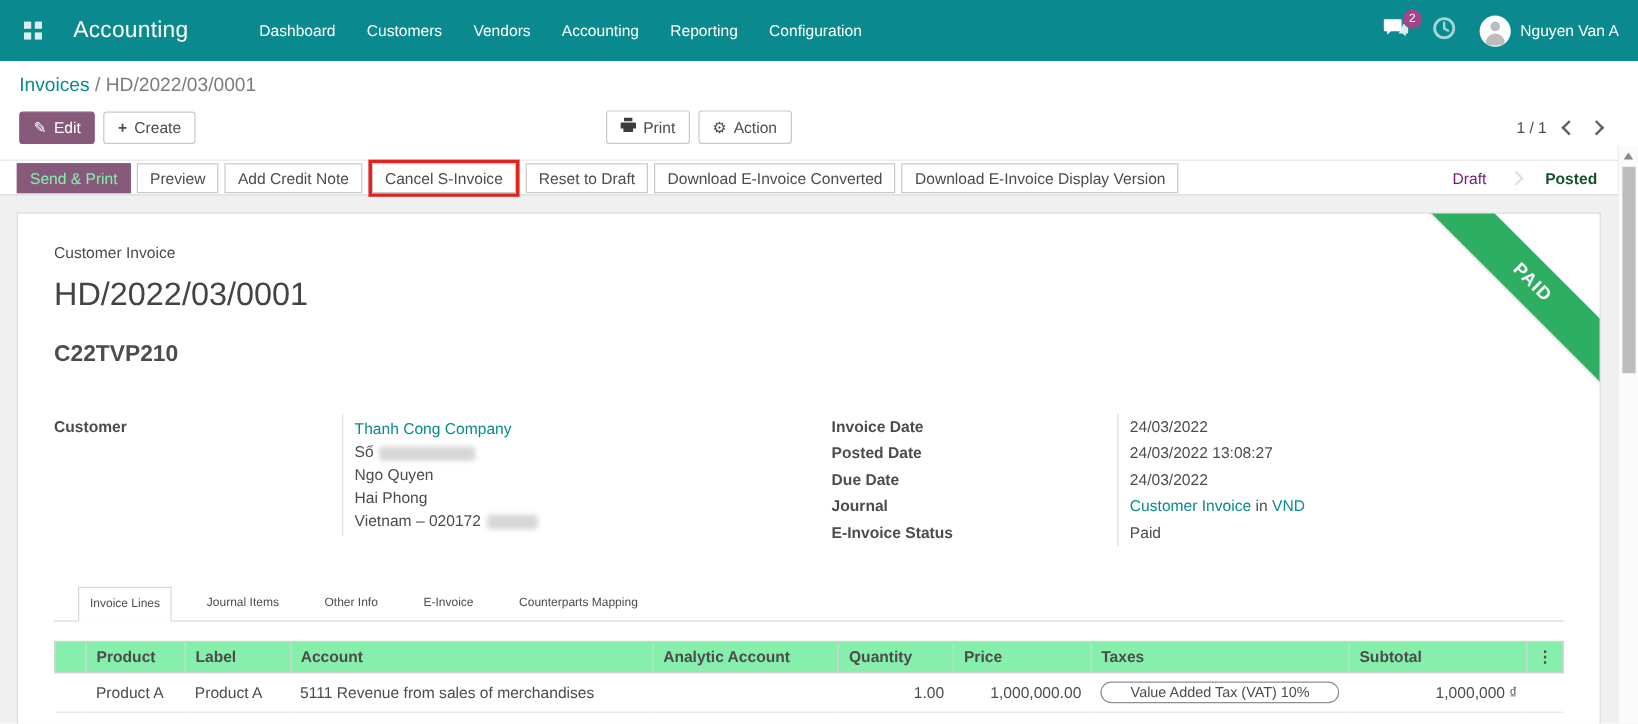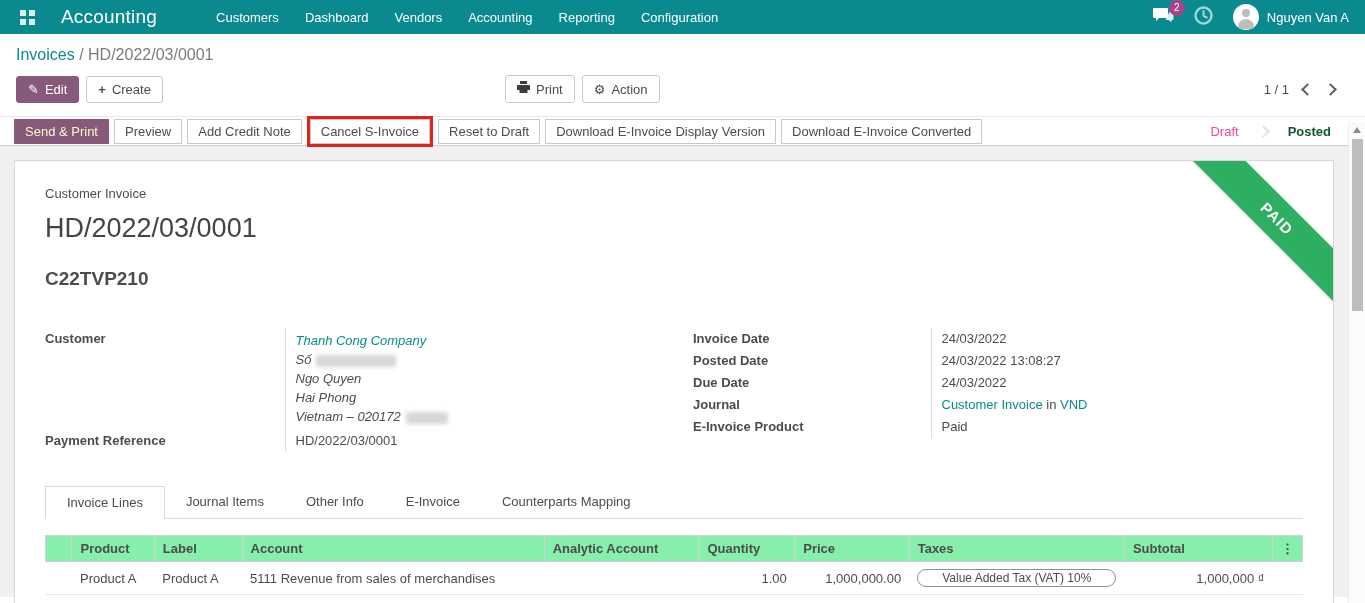--- a/index.html
+++ b/index.html
@@ -1,21 +1,21 @@
 <!DOCTYPE html>
 <html><head>
 <meta charset="utf-8">
 <style>
   * { margin:0; padding:0; box-sizing:border-box; }
   html,body { width:1365px; height:603px; overflow:hidden; background:#fff;
     font-family:"Liberation Sans", sans-serif; color:#4c4c4c; }
   .page { position:relative; width:1365px; height:603px; }
 
   
-  .navbar { height:34px; background:#0a8a8e; display:flex; align-items:center;
+  .navbar { height:51px; background:#0a8a8e; display:flex; align-items:center;
     padding:0 16px; color:#fff; }
   .apps-icon { width:15px; height:15px; display:grid; margin:0 4px;
     grid-template-columns:6px 6px; grid-template-rows:6px 6px; gap:3px; cursor:pointer; }
   .apps-icon i { background:rgba(255,255,255,.85); display:block; }
   .brand { font-size:19px; font-weight:500; margin:0 46px 0 22px; letter-spacing:.2px; cursor:pointer; }
   .nav-menus { display:flex; align-items:center; height:41px; }
   .nav-item { font-size:13px; padding:0 13px; line-height:41px; cursor:pointer; white-space:nowrap; }
   .nav-right { margin-left:auto; display:flex; align-items:center; gap:20px; }
   .msg-wrap { position:relative; cursor:pointer; }
   .badge { position:absolute; top:-7px; right:-11px; min-width:16px; height:16px;
@@ -46,26 +46,26 @@
     border-left:2px solid #5f5f5f; cursor:pointer; }
   .chev-left { transform:rotate(-45deg); }
   .chev-right { transform:rotate(135deg); }
   .icon-txt { font-size:13px; line-height:1; }
 
   
   .statusbar { display:flex; align-items:center; background:#fff; height:30px;
     border-top:1px solid #e8e8e8; border-bottom:1px solid #cfcfcf; padding-left:14px; }
   .sb-btn { font-size:13px; background:#fff; border:1px solid #c9c9c9; color:#4c4c4c;
     padding:4px 10px; margin-right:5px; cursor:pointer; white-space:nowrap; border-radius:0; }
-  .sb-btn.primary { background:#875a7b; border-color:#875a7b; color:#fef9c3; }
+  .sb-btn.primary { background:#875a7b; border-color:#875a7b; color:#86efac; }
   .red-highlight { border:3px solid #e0231e; margin:0 5px 0 0; display:inline-flex;align-items:flex-end; }
   .red-highlight .sb-btn { margin:0; }
   .sb-states { margin-left:auto; display:flex; align-items:center; padding-right:24px; gap:10px; }
   .state { font-size:13px; padding:0 10px; cursor:pointer; }
-  .state-muted { color:#ec4899; }
+  .state-muted { color:#701a75; }
   .state-active { color:#14532d; font-weight:700; }
   .state-sep { width:9px; height:9px; border-top:2px solid #e2e2e2; border-right:2px solid #e2e2e2;
     transform:rotate(45deg); }
 
   
   .content { background:#f0f0f0; height:451px; padding:14px 31px 0 14px; }
   .sheet { position:relative; background:#fff; border:1px solid #d8d8d8;
     height:600px; padding:25px 30px; overflow:hidden; }
   .ribbon { position:absolute; top:-1px; right:-1px; width:152px; height:152px; overflow:hidden; }
   .ribbon span { position:absolute; display:block; width:230px; padding:10px 0;
@@ -77,29 +77,29 @@
   .doc-ref { font-size:19px; font-weight:700; color:#4c4c4c; margin-bottom:38px; }
 
   .o-group { display:flex;gap:38px; }
   .o-inner-group { width:50%; }
   .o-inner-group table { width:100%; border-collapse:collapse; font-size:13px; }
   .o-inner-group td { vertical-align:top; padding:3px 0 4px 0; }
   td.f-label { width:240px; font-weight:700; color:#4c4c4c; }
   .o-inner-group.right td.f-label { width:238px; }
   td.f-value { border-left:1px solid #ddd; padding-left:10px; color:#4c4c4c; }
   .link { color:#0a8a8e; cursor:pointer; }
-  .addr-line { line-height:19px;font-style:italic; }
+  .addr-line { line-height:19px; }
   .redact { display:inline-block; background:#d6d6d6; filter:blur(2px); height:12px;
     border-radius:2px; vertical-align:middle; margin-left:5px; }
   .redact.w80 { width:80px; } .redact.w42 { width:42px; }
 
   
   .notebook { margin-top:34px; }
   .tabs { display:flex; border-bottom:1px solid #d8d8d8; }
-  .tab { font-size:13px; padding:8px 21px; cursor:pointer; color:#4c4c4c; margin-bottom:-1px; }
+  .tab { font-size:10px; padding:8px 9px; cursor:pointer; color:#4c4c4c; margin-bottom:-1px;margin-left:20px; }
   .tab.active { background:#fff; border:1px solid #d8d8d8; border-bottom:1px solid #fff; }
 
   
   .lines-table { width:100%; border-collapse:collapse; font-size:13px; margin-top:16px; }
   .lines-table thead th { background:#86efac; font-weight:700; color:#4c4c4c;
     text-align:left; padding:5px 8px; border:1px solid #d2d2d2; white-space:nowrap; }
   .lines-table tbody td { padding:7px 8px; border-bottom:1px solid #e6e6e6; color:#4c4c4c; }
   .col-handle { width:28px; }
   .col-product { width:85px; } .col-label { width:92px; } .col-account { width:335px; }
   .col-analytic { width:160px; }
@@ -126,22 +126,22 @@
 
   <header class="navbar">
     <div class="apps-icon">
         <i></i>
         <i></i>
         <i></i>
         <i></i>
       </div>
     <div class="brand">Accounting</div>
     <nav class="nav-menus">
+      <div class="nav-item">Dashboard</div>
       <div class="nav-item">Customers</div>
-      <div class="nav-item">Dashboard</div>
       <div class="nav-item">Vendors</div>
       <div class="nav-item">Accounting</div>
       <div class="nav-item">Reporting</div>
       <div class="nav-item">Configuration</div>
     </nav>
     <div class="nav-right">
       <div class="msg-wrap">
         <span>
           <svg width="21" height="17" viewBox="0 0 21 17">
             <path d="M1 1h13a1 1 0 0 1 1 1v8a1 1 0 0 1-1 1H6l-3 3v-3H1a1 1 0 0 1-1-1V2a1 1 0 0 1 1-1z" fill="#ffffff"></path>
@@ -206,22 +206,22 @@
   </div>
 
   <div class="statusbar">
     <button class="sb-btn primary">Send &amp; Print</button>
     <button class="sb-btn">Preview</button>
     <button class="sb-btn">Add Credit Note</button>
     <span class="red-highlight">
       <button class="sb-btn">Cancel S-Invoice</button>
     </span>
     <button class="sb-btn">Reset to Draft</button>
+    <button class="sb-btn">Download E-Invoice Converted</button>
     <button class="sb-btn">Download E-Invoice Display Version</button>
-    <button class="sb-btn">Download E-Invoice Converted</button>
     <div class="sb-states">
       <span class="state state-muted">Draft</span>
       <span class="state-sep"></span>
       <span class="state state-active">Posted</span>
     </div>
   </div>
 
   <div class="content">
     <div class="sheet">
 
@@ -240,24 +240,20 @@
                 <tr>
               <td class="f-label">Customer</td>
               <td class="f-value">
                 <div class="addr-line"><span class="link">Thanh Cong Company</span></div>
                 <div class="addr-line"><span>Số</span><span class="redact w80"></span></div>
                 <div class="addr-line">Ngo Quyen</div>
                 <div class="addr-line">Hai Phong</div>
                 <div class="addr-line"><span>Vietnam – 020172</span><span class="redact w42"></span></div>
               </td>
             </tr>
-            <tr>
-              <td class="f-label">Payment Reference</td>
-              <td class="f-value">HD/2022/03/0001</td>
-            </tr>
           </tbody>
             </table>
         </div>
         <div class="o-inner-group right">
           <table>
             <tbody>
                 <tr>
               <td class="f-label">Invoice Date</td>
               <td class="f-value">24/03/2022</td>
             </tr>
@@ -271,21 +267,21 @@
             </tr>
             <tr>
               <td class="f-label">Journal</td>
               <td class="f-value">
                 <span class="link">Customer Invoice</span>
                 <span> </span><span>in</span><span> </span>
                 <span class="link">VND</span>
               </td>
             </tr>
             <tr>
-              <td class="f-label">E-Invoice Product</td>
+              <td class="f-label">E-Invoice Status</td>
               <td class="f-value">Paid</td>
             </tr>
           </tbody>
             </table>
         </div>
       </div>
 
       <div class="notebook">
         <div class="tabs">
           <div class="tab active">Invoice Lines</div>

